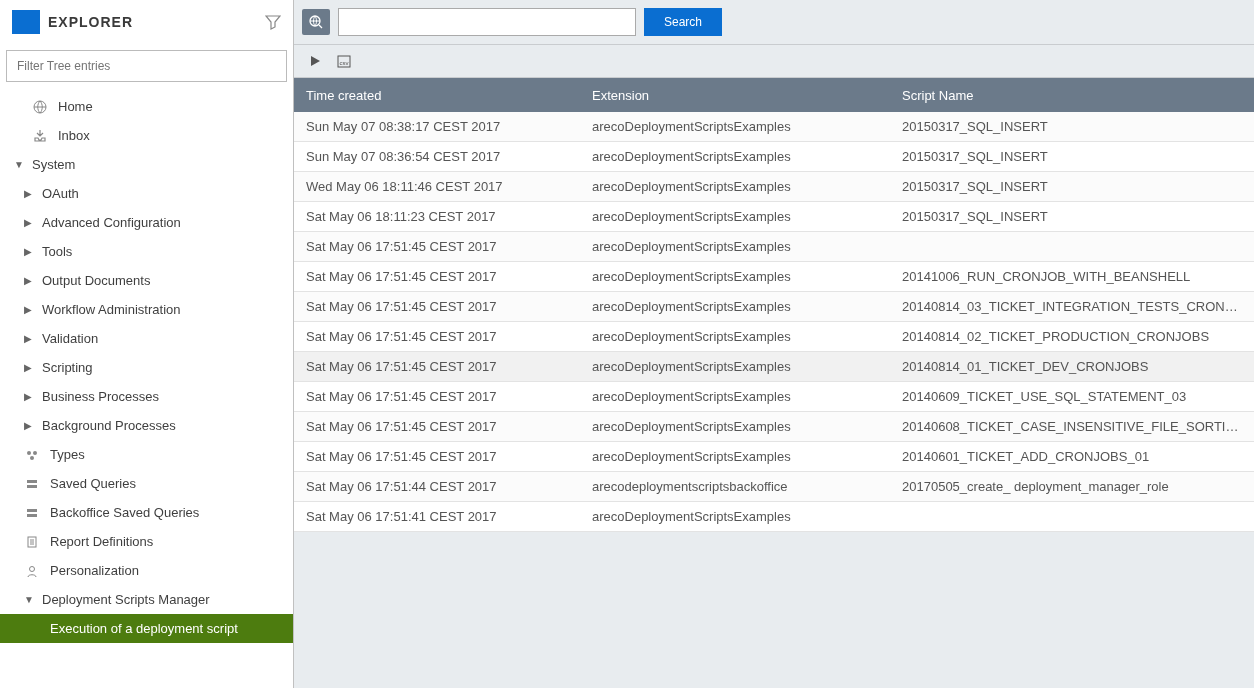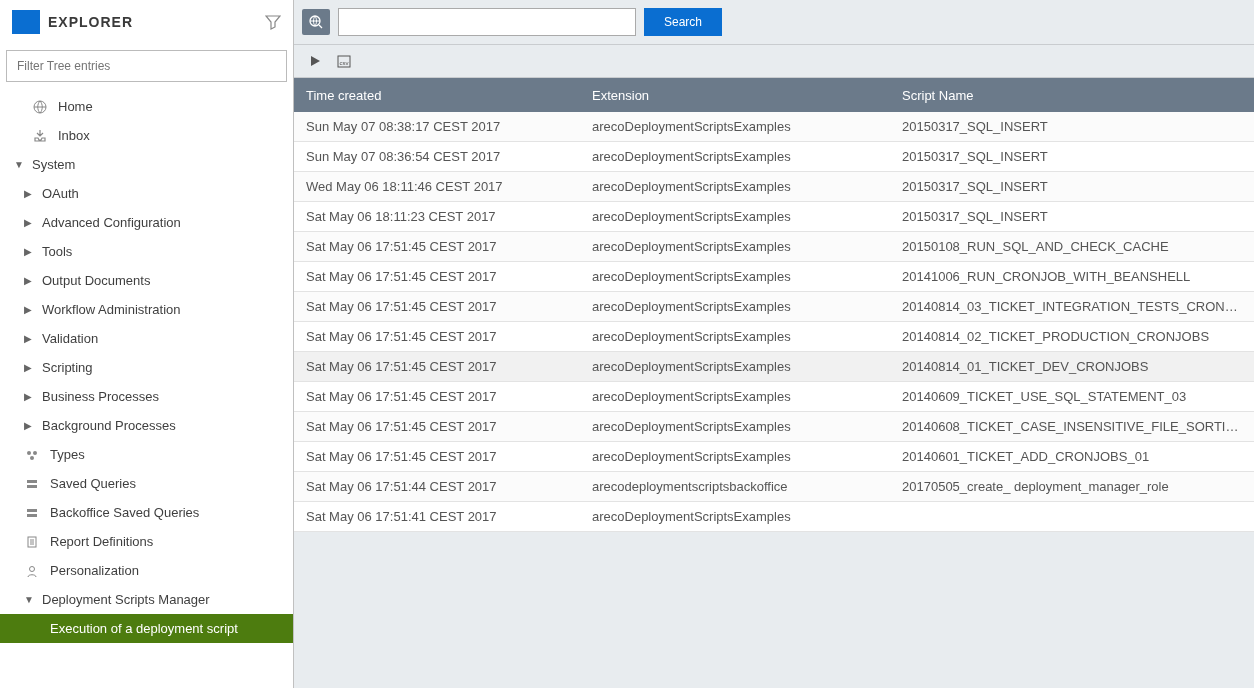--- a/index.html
+++ b/index.html
@@ -330,21 +330,20 @@
             <div class="cell col-script">20150317_SQL_INSERT</div>
           </div>
           <div class="trow">
             <div class="cell col-time">Sat May 06 18:11:23 CEST 2017</div>
             <div class="cell col-ext">arecoDeploymentScriptsExamples</div>
             <div class="cell col-script">20150317_SQL_INSERT</div>
           </div>
           <div class="trow">
             <div class="cell col-time">Sat May 06 17:51:45 CEST 2017</div>
             <div class="cell col-ext">arecoDeploymentScriptsExamples</div>
-            <div class="cell col-script">20150108_RUN_SQL_AND_CHECK_CACHE</div>
           </div>
           <div class="trow">
             <div class="cell col-time">Sat May 06 17:51:45 CEST 2017</div>
             <div class="cell col-ext">arecoDeploymentScriptsExamples</div>
             <div class="cell col-script">20141006_RUN_CRONJOB_WITH_BEANSHELL</div>
           </div>
           <div class="trow">
             <div class="cell col-time">Sat May 06 17:51:45 CEST 2017</div>
             <div class="cell col-ext">arecoDeploymentScriptsExamples</div>
             <div class="cell col-script">20140814_03_TICKET_INTEGRATION_TESTS_CRONJOBS</div>

